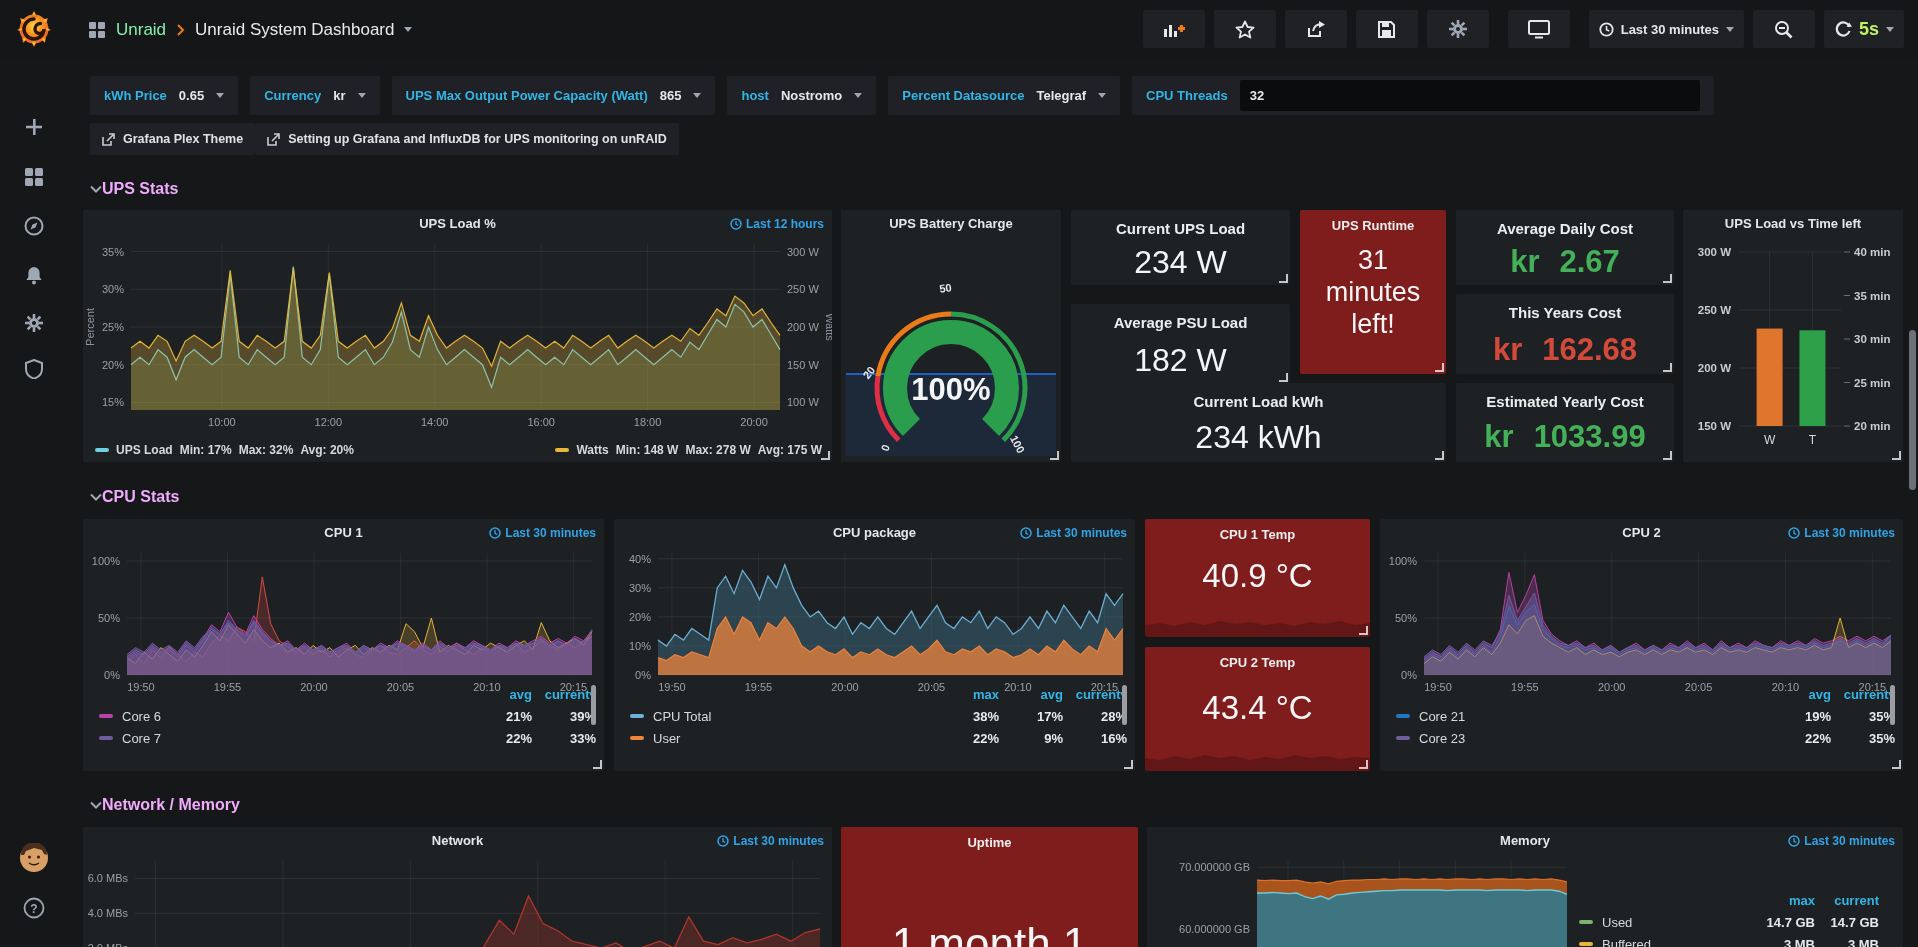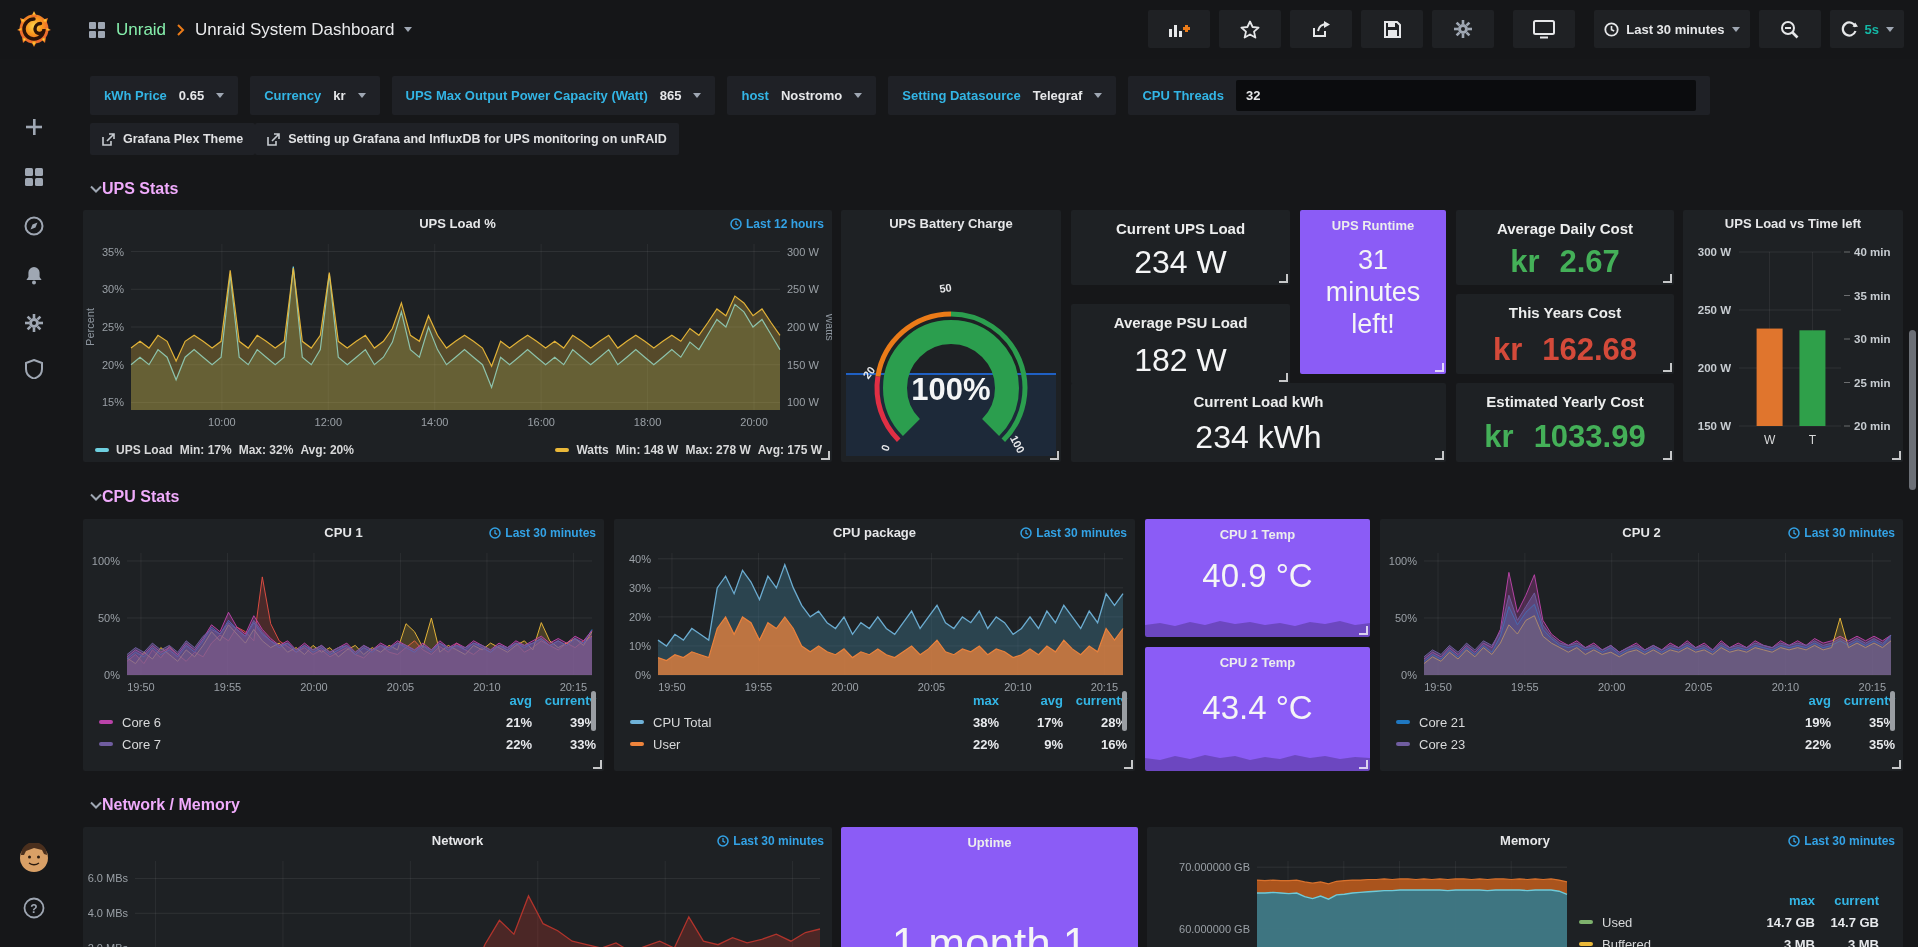--- a/index.html
+++ b/index.html
@@ -6,52 +6,52 @@
   body{width:1918px;height:947px;position:relative;font-family:"Liberation Sans",sans-serif;color:#d8d9da;}
   svg{display:block;}
   
   .navbar{position:absolute;left:0;top:0;right:0;height:59px;background:#151618;z-index:5;}
   .crumbs{position:absolute;left:88px;top:0;height:59px;display:flex;align-items:center;gap:10px;}
   .crumb{font-size:17px;color:#86efac;cursor:pointer;}
   .crumb.cur{color:#e9eaec;}
   .nav-right{position:absolute;right:14px;top:10px;display:flex;align-items:center;gap:9px;}
   .nbtn{height:38px;min-width:42px;background:#1f2124;border-radius:2px;display:flex;align-items:center;justify-content:center;gap:7px;padding:0 10px;cursor:pointer;color:#c7ccd1;}
   .tptext{font-size:13px;font-weight:bold;color:#e6e7e9;white-space:nowrap;}
-  .refint{font-size:13px;font-weight:bold;color:#14b8a6;}
+  .refint{font-size:18px;font-weight:bold;color:#bef264;}
   .caret{width:0;height:0;border-left:4px solid transparent;border-right:4px solid transparent;border-top:5px solid #9fa7b3;display:inline-block;}
   .vsep{width:1px;height:38px;}
   
   .sidebar{position:absolute;left:0;top:0;bottom:0;width:67px;z-index:6;}
   .sb-item{position:absolute;left:0;width:67px;height:44px;display:flex;align-items:center;justify-content:center;color:#9fa7b3;cursor:pointer;}
   
   .varbar{position:absolute;left:90px;top:76px;display:flex;gap:12px;z-index:2;}
   .vpill{background:#1f2126;border-radius:2px;height:39px;display:flex;align-items:center;padding:0 14px;gap:12px;cursor:pointer;}
   .vlabel{color:#33b5e5;font-size:13px;font-weight:bold;white-space:nowrap;}
   .vvalue{color:#e6e7e9;font-size:13px;font-weight:bold;white-space:nowrap;}
   .vinput{background:#0b0c0e;height:31px;display:flex;align-items:center;padding:0 10px;width:440px;border-radius:2px;}
   .linkbar{position:absolute;left:90px;top:123px;display:flex;z-index:2;}
   .lpill{background:#1f2126;border-radius:2px;height:32px;display:flex;align-items:center;gap:8px;padding:0 12px;cursor:pointer;}
   .lpill span{font-size:12.5px;font-weight:bold;color:#e0e1e3;}
   
   .sect{position:absolute;display:flex;align-items:center;color:#f0abfc;font-size:16px;font-weight:bold;cursor:pointer;z-index:2;}
   .panel{position:absolute;background:#1e2124;border-radius:2px;}
-  .panel.green{background:#8b5cf6;}
+  .panel.green{background:#7f1d1d;}
   .ptitle{position:absolute;top:0;left:40px;right:40px;height:28px;line-height:28px;text-align:center;font-size:13px;font-weight:bold;color:#e6e7e9;white-space:nowrap;overflow:hidden;cursor:pointer;}
   .ptime{position:absolute;top:7px;right:8px;display:flex;align-items:center;gap:4px;color:#33a2e5;font-size:12px;font-weight:bold;z-index:2;}
   .chart{position:absolute;cursor:crosshair;}
   .rsz{position:absolute;right:2px;bottom:2px;width:7px;height:7px;border-right:2px solid rgba(255,255,255,.75);border-bottom:2px solid rgba(255,255,255,.75);cursor:nwse-resize;}
   
   .stitle{position:absolute;top:10px;left:0;right:0;text-align:center;font-size:15px;font-weight:bold;color:#eceded;}
   .sval{position:absolute;left:0;right:0;text-align:center;font-weight:normal;color:#f4f5f6;}
   .costrow{position:absolute;left:0;right:0;display:flex;justify-content:center;gap:20px;font-weight:bold;}
   
   .ups-leg{position:absolute;left:12px;right:10px;bottom:5px;display:flex;justify-content:space-between;font-size:12px;font-weight:bold;color:#d8d9da;}
   .litem{display:flex;align-items:center;gap:7px;cursor:pointer;}
   .sw{width:14px;height:4px;border-radius:2px;display:inline-block;}
-  .ltable{position:absolute;left:16px;right:8px;bottom:16px;font-size:13px;}
+  .ltable{position:absolute;left:16px;right:8px;bottom:22px;font-size:13px;}
   .lrow,.lhead{display:flex;align-items:center;height:22px;}
   .lhead{justify-content:flex-end;color:#33b5e5;font-weight:bold;}
   .lname{flex:1;display:flex;align-items:center;gap:9px;color:#d8d9da;cursor:pointer;}
   .lcell{width:64px;text-align:right;font-weight:bold;color:#e8eaed;}
   .lhead .lcell{color:#33b5e5;cursor:pointer;}
   .lscroll{position:absolute;right:0px;top:2px;width:5px;height:40px;background:#9a9ea3;border-radius:3px;}
   .memleg{position:absolute;right:24px;top:62px;width:300px;font-size:13px;}
   .pagescroll{position:absolute;right:2px;top:330px;width:7px;height:160px;background:#6c7077;border-radius:4px;z-index:9;cursor:grab;}
   .gline{position:absolute;left:5px;right:5px;height:2px;background:#1f60c4;}
   .gfill{position:absolute;left:5px;right:5px;background:rgba(30,65,110,0.28);}
@@ -269,21 +269,21 @@
       <span class="vlabel">UPS Max Output Power Capacity (Watt)</span>
       <span class="vvalue">865</span>
       <span class="caret"></span>
     </div>
     <div class="vpill">
       <span class="vlabel">host</span>
       <span class="vvalue">Nostromo</span>
       <span class="caret"></span>
     </div>
     <div class="vpill">
-      <span class="vlabel">Setting Datasource</span>
+      <span class="vlabel">Percent Datasource</span>
       <span class="vvalue">Telegraf</span>
       <span class="caret"></span>
     </div>
     <div class="vpill">
       <span class="vlabel">CPU Threads</span>
       <span class="vinput">
         <span class="vvalue">32</span>
       </span>
     </div>
   </div>

